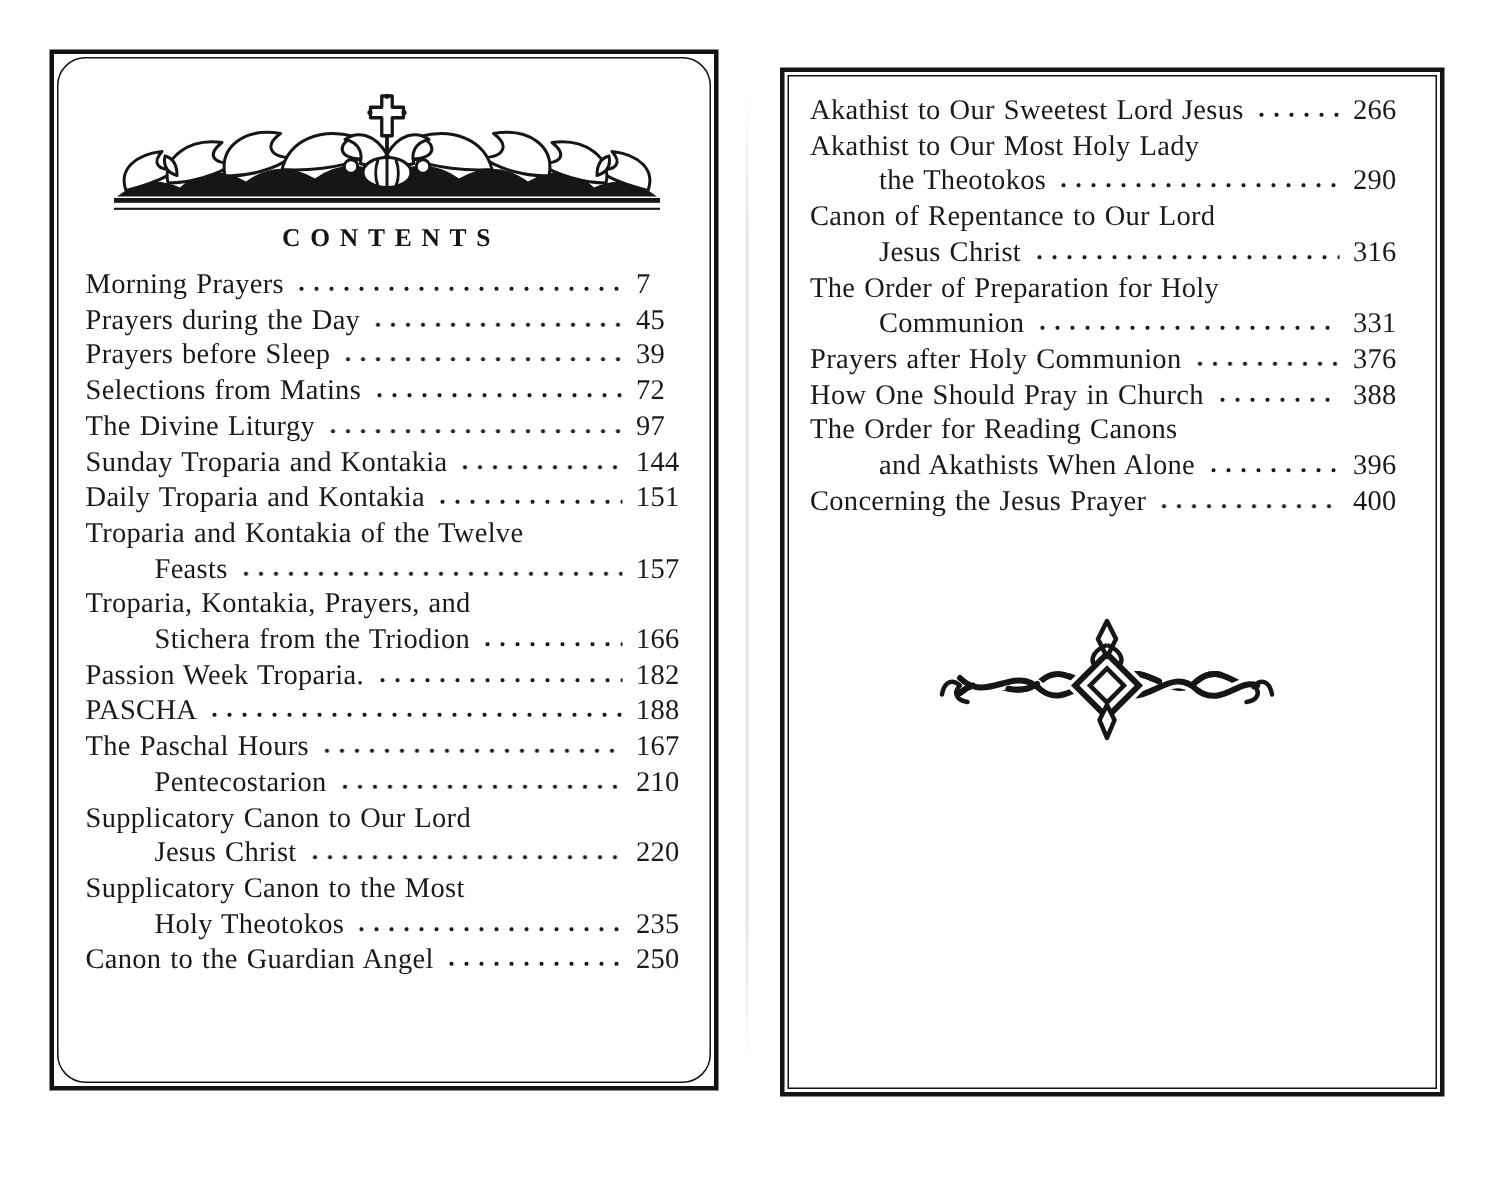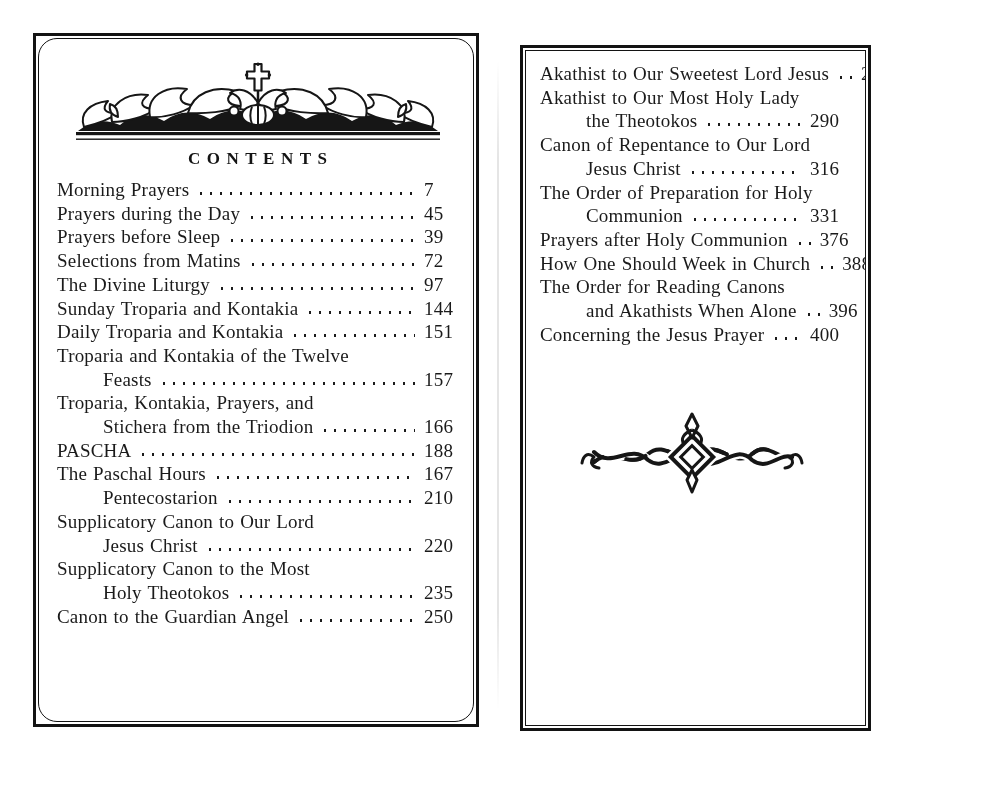--- a/index.html
+++ b/index.html
@@ -19,21 +19,21 @@
     background: #ffffff;
     border: 3px solid #131313;
   }
   .page-inner {
     position: absolute;
     inset: 2px;
     border: 1.5px solid #131313;
     overflow: hidden;
   }
   #left-page  { left: 33px;  top: 33px; width: 446px; height: 694px; }
-  #right-page { left: 520px; top: 45px; width: 351px; height: 686px; }
+  #right-page { left: 520px; top: 45px; width: 443px; height: 686px; }
 
   #left-page  .page-inner { padding: 0 15px 0 18px; border-radius: 19px; }
   #right-page .page-inner { padding: 0 21px 0 14px; }
 
   
   .gutter-seam {
     position: absolute;
     left: 497px; top: 60px;
     width: 2px; height: 650px;
     background: linear-gradient(to bottom, rgba(0,0,0,0), rgba(0,0,0,0.10) 15%, rgba(0,0,0,0.10) 85%, rgba(0,0,0,0));
@@ -174,20 +174,25 @@
           </div>
           <div class="toc-row">
             <span class="toc-text">Troparia, Kontakia, Prayers, and</span>
           </div>
           <div class="toc-row indent">
             <span class="toc-text">Stichera from the Triodion</span>
             <span class="leader"></span>
             <span class="toc-page">166</span>
           </div>
           <div class="toc-row">
+            <span class="toc-text">Passion Week Troparia.</span>
+            <span class="leader"></span>
+            <span class="toc-page">182</span>
+          </div>
+          <div class="toc-row">
             <span class="toc-text">PASCHA</span>
             <span class="leader"></span>
             <span class="toc-page">188</span>
           </div>
           <div class="toc-row">
             <span class="toc-text">The Paschal Hours</span>
             <span class="leader"></span>
             <span class="toc-page">167</span>
           </div>
           <div class="toc-row indent">
@@ -252,21 +257,21 @@
             <span class="toc-text">Communion</span>
             <span class="leader"></span>
             <span class="toc-page">331</span>
           </div>
           <div class="toc-row">
             <span class="toc-text">Prayers after Holy Communion</span>
             <span class="leader"></span>
             <span class="toc-page">376</span>
           </div>
           <div class="toc-row">
-            <span class="toc-text">How One Should Week in Church</span>
+            <span class="toc-text">How One Should Pray in Church</span>
             <span class="leader"></span>
             <span class="toc-page">388</span>
           </div>
           <div class="toc-row">
             <span class="toc-text">The Order for Reading Canons</span>
           </div>
           <div class="toc-row indent">
             <span class="toc-text">and Akathists When Alone</span>
             <span class="leader"></span>
             <span class="toc-page">396</span>

